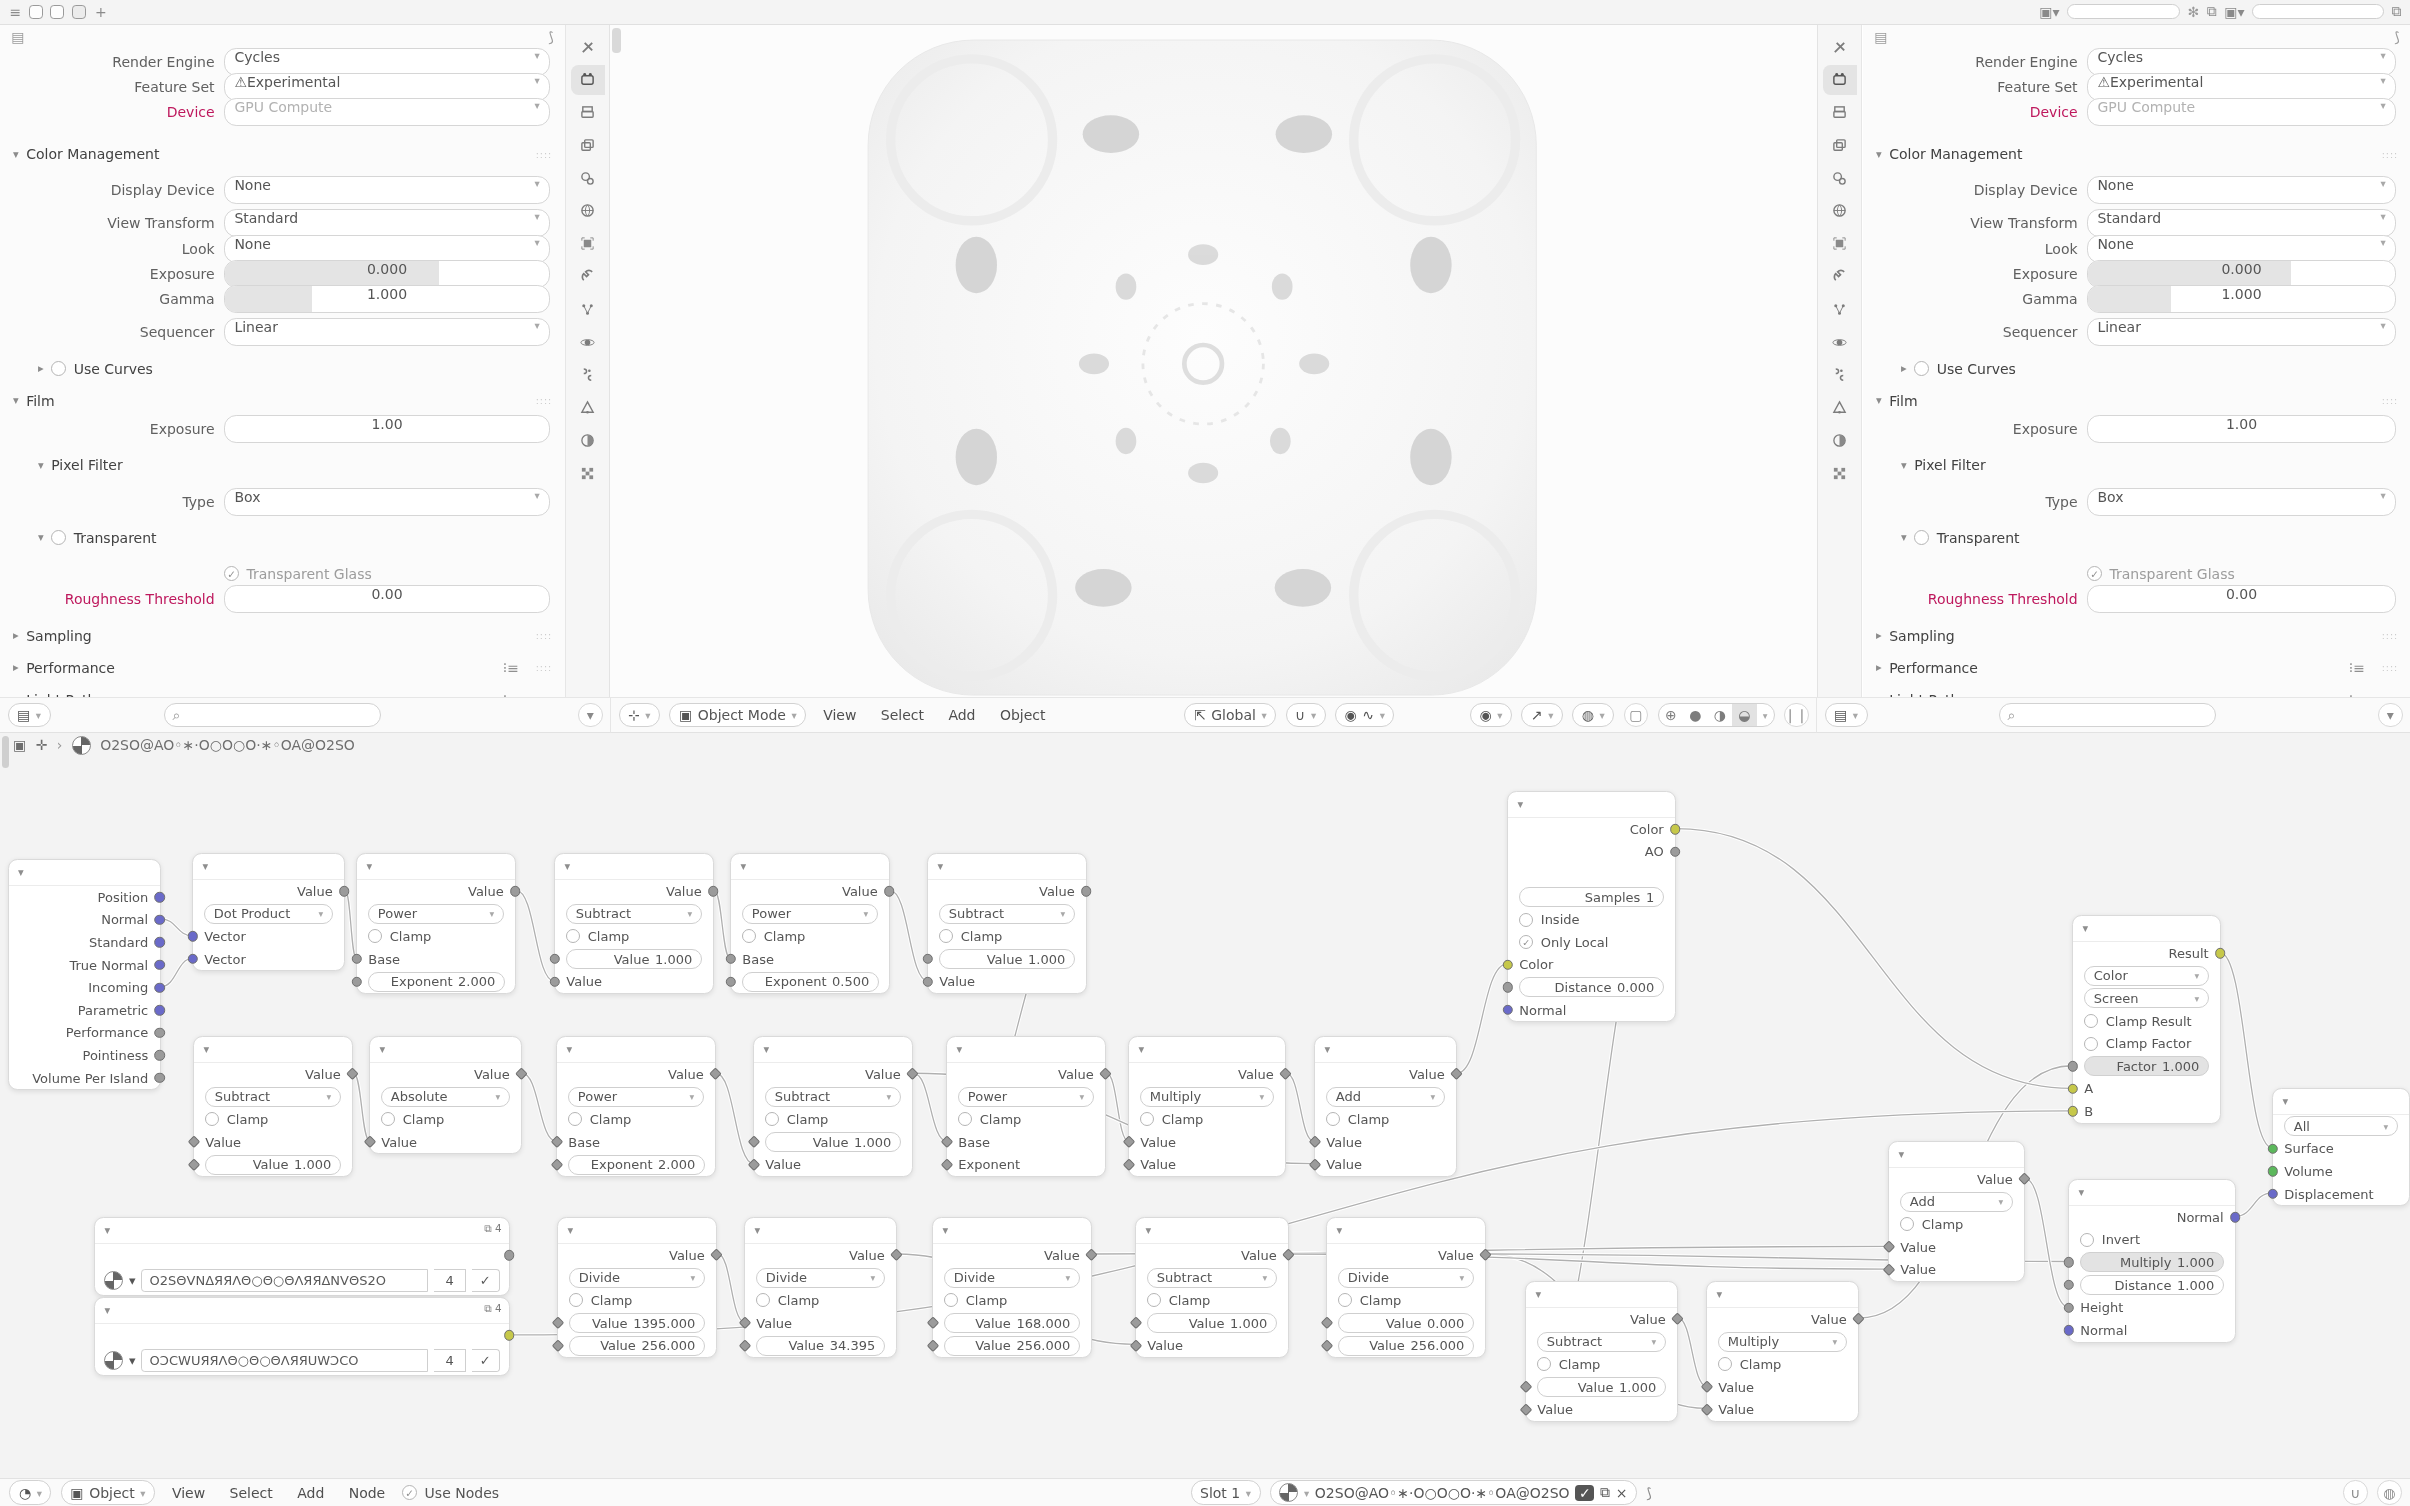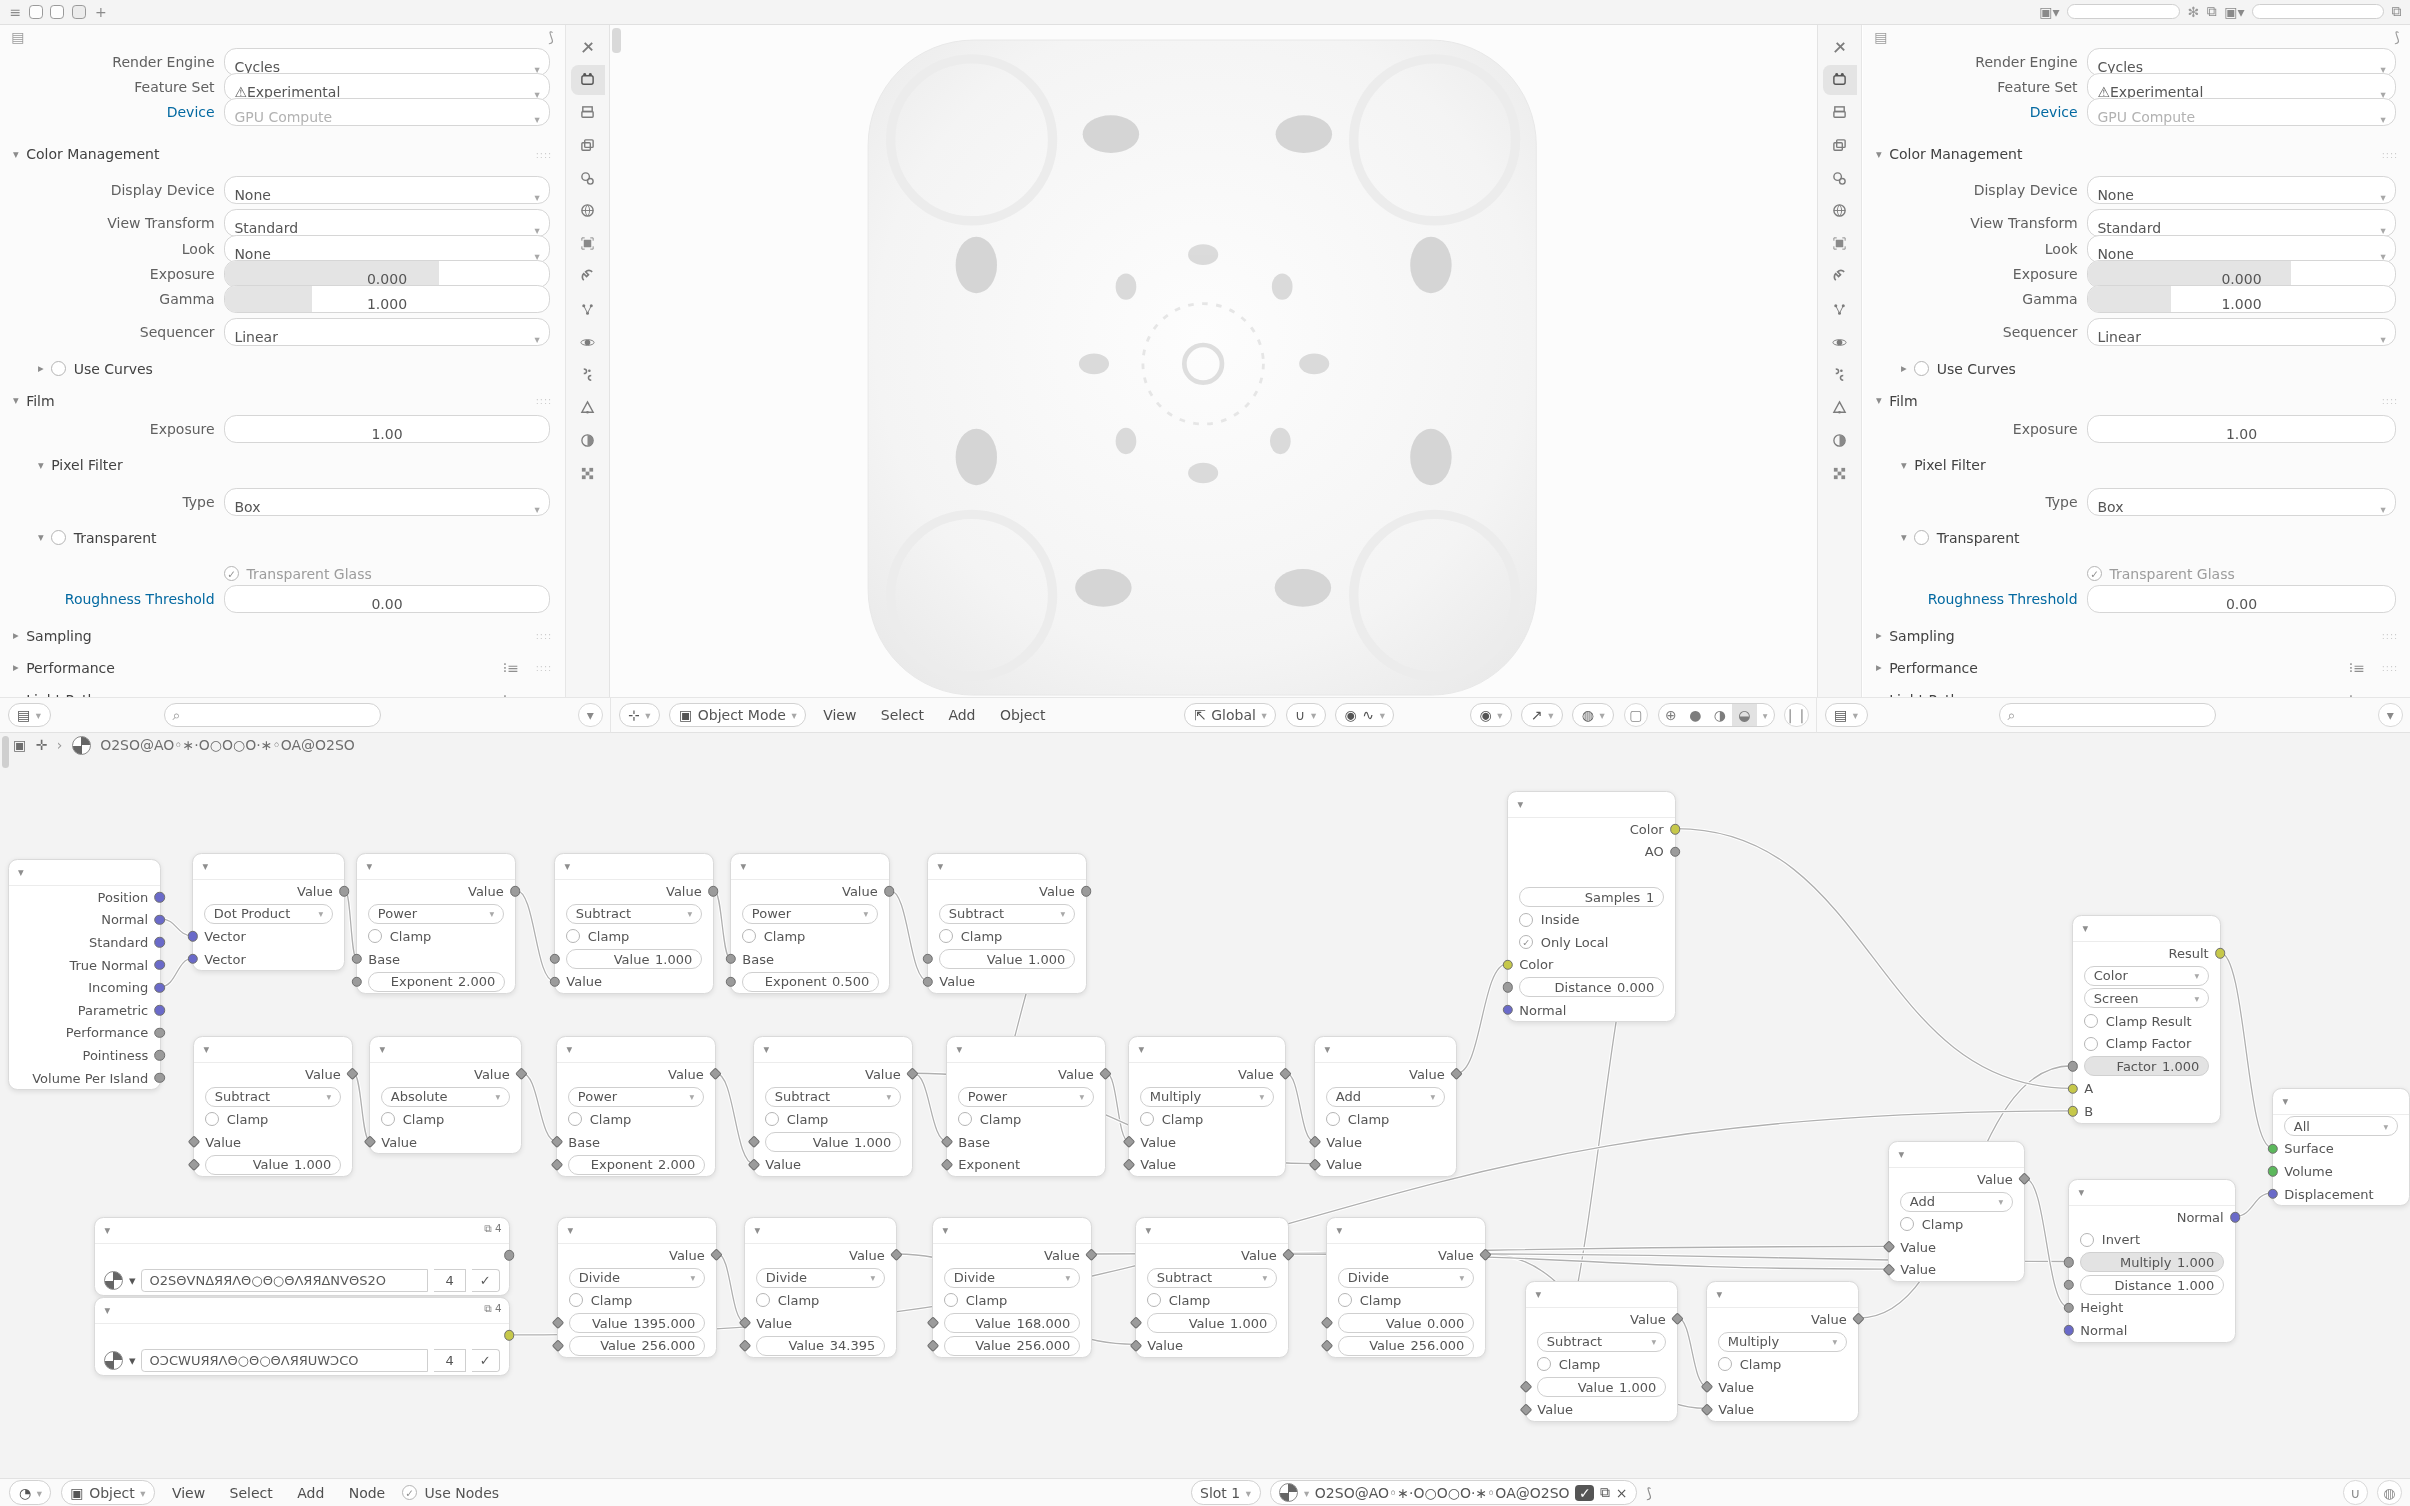--- a/index.html
+++ b/index.html
@@ -22,23 +22,23 @@
             align-items:center;padding-top:7.5px;gap:2.8px}
   #tabs-left{left:565px;border-left:0.9px solid #e6e6e6;border-right:0.9px solid #e3e3e3}
   #tabs-right{left:1817px;border-left:0.9px solid #e3e3e3;border-right:0.9px solid #e6e6e6}
   .tabicon{width:34px;height:30px;display:flex;align-items:center;justify-content:center;border-radius:7.5px 0 0 7.5px;color:#7c7c7c}
   .tabicon.active{background:#e4e4e4}
   #viewport{left:610px;top:24.5px;width:1207px;height:672px;background:#fcfcfc}
   
   .panel-top{height:24.5px;display:flex;align-items:center;justify-content:space-between;padding:0 11.3px;color:#9a9a9a}
   .prow{display:flex;align-items:center;height:25.4px}
   .plabel{width:224px;text-align:right;padding-right:9.4px;color:#606060;white-space:nowrap;flex:none}
-  .plabel.dim{color:#0369a1}
+  .plabel.dim{color:#be185d}
   .pfield{flex:1;margin-right:15px;height:28px;border:0.9px solid #d6d6d6;border-radius:12.2px;background:#fff;
-          display:flex;align-items:flex-end;padding:0 9.4px;position:relative;overflow:hidden;color:#555}
+          display:flex;align-items:flex-start;padding:0 9.4px;position:relative;overflow:hidden;color:#555}
   .pfield .fill{position:absolute;left:0;top:0;bottom:0;background:#e4e4e4}
   .pfield .val{position:relative;flex:1}
   .pfield .val.center{text-align:center}
   .pfield .chev{position:relative;color:#a8a8a8;font-size:10.4px}
   .pfield.dis .val{color:#b2b2b2}
   .phead{display:flex;align-items:center;height:32px;padding:0 13px;color:#424242;gap:7.5px}
   .phead .car{color:#8c8c8c;font-size:11.3px}
   .phead .dots{margin-left:auto;color:#c9c9c9;font-size:9.4px;letter-spacing:0.9px}
   .phead .listic{margin-left:auto;color:#8f8f8f}
   .phead .listic+ .dots{margin-left:9.4px}

